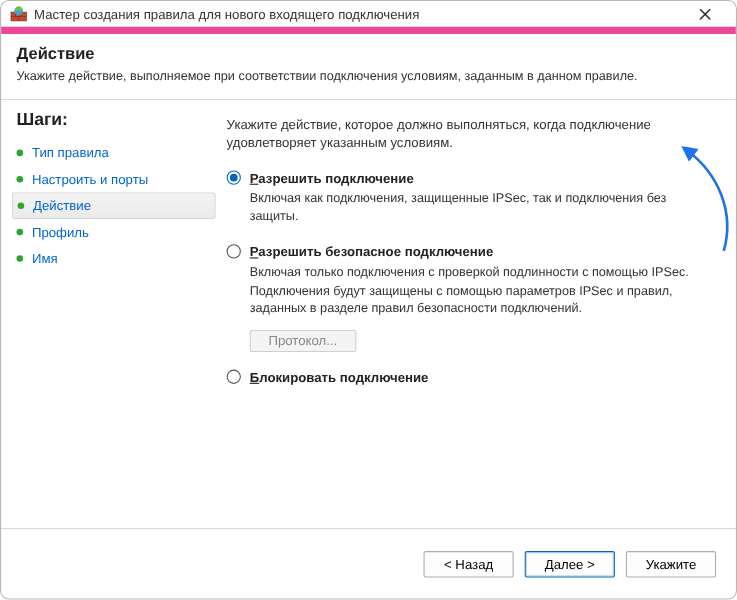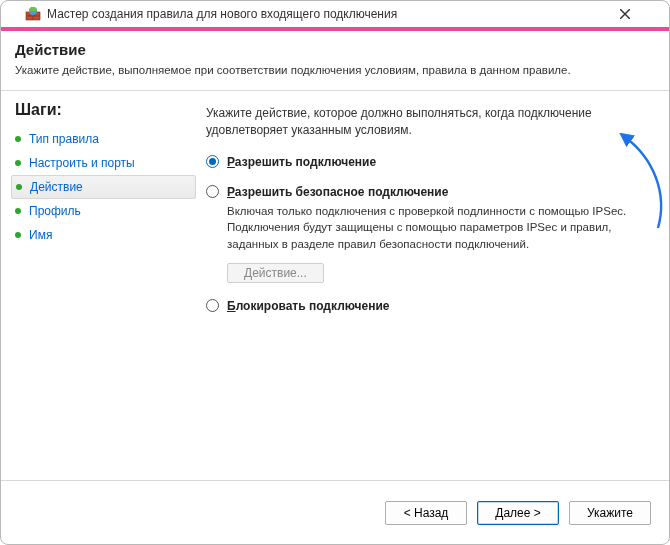--- a/index.html
+++ b/index.html
@@ -21,22 +21,22 @@
     display: flex;
     flex-direction: column;
     position: relative;
     background: #fff;
   }
   
   .titlebar {
     display: flex;
     align-items: center;
     height: 30px;
-    padding: 0 24px;
-    border-bottom: 4px solid #ec4899;
+    padding: 0 8px;
+    border-bottom: 7px solid #ec4899;
     border-radius: 8px 8px 0 0;
     font-size: 12px;
     justify-content: center;
   }
   .titlebar .app-icon {
     width: 16px; height: 16px;
     margin-right: 6px;
     display: inline-block;
   }
   .titlebar .title { flex: 0 0 auto; color:#333; }
@@ -227,21 +227,21 @@
     <span class="close">
       <svg viewBox="0 0 10 10">
         <line x1="0" y1="0" x2="10" y2="10"></line>
         <line x1="10" y1="0" x2="0" y2="10"></line>
       </svg>
     </span>
   </div>
 
   <div class="header">
     <h1>Действие</h1>
-    <div class="subtitle">Укажите действие, выполняемое при соответствии подключения условиям, правила в данном правиле.</div>
+    <div class="subtitle">Укажите действие, выполняемое при соответствии подключения условиям, заданным в данном правиле.</div>
   </div>
   <div class="divider"></div>
 
   <div class="body">
 
     <div class="steps-col">
       <div class="steps-title">Шаги:</div>
 
       <div class="step">
         <span class="bullet"></span>
@@ -268,29 +268,30 @@
     <div class="content-col">
       <div class="intro">Укажите действие, которое должно выполняться, когда подключение удовлетворяет указанным условиям.</div>
 
       <div class="opt selected">
         <div class="row1">
           <span class="radio">
               <span class="dot"></span>
             </span>
           <span class="opt-title"><span class="ul">Р</span><span>азрешить подключение</span></span>
         </div>
+        <div class="opt-desc">Включая как подключения, защищенные IPSec, так и подключения без защиты.</div>
       </div>
 
       <div class="opt">
         <div class="row1">
           <span class="radio"></span>
           <span class="opt-title"><span class="ul">Р</span><span>азрешить безопасное подключение</span></span>
         </div>
         <div class="opt-desc">Включая только подключения с проверкой подлинности с помощью IPSec. Подключения будут защищены с помощью параметров IPSec и правил, заданных в разделе правил безопасности подключений.</div>
-        <button class="config-btn" disabled="">Действие...</button>
+        <button class="config-btn" disabled="">Протокол...</button>
       </div>
 
       <div class="opt">
         <div class="row1">
           <span class="radio"></span>
           <span class="opt-title"><span class="ul">Б</span><span>локировать подключение</span></span>
         </div>
       </div>
 
       <svg class="arrow" width="60" height="100">

